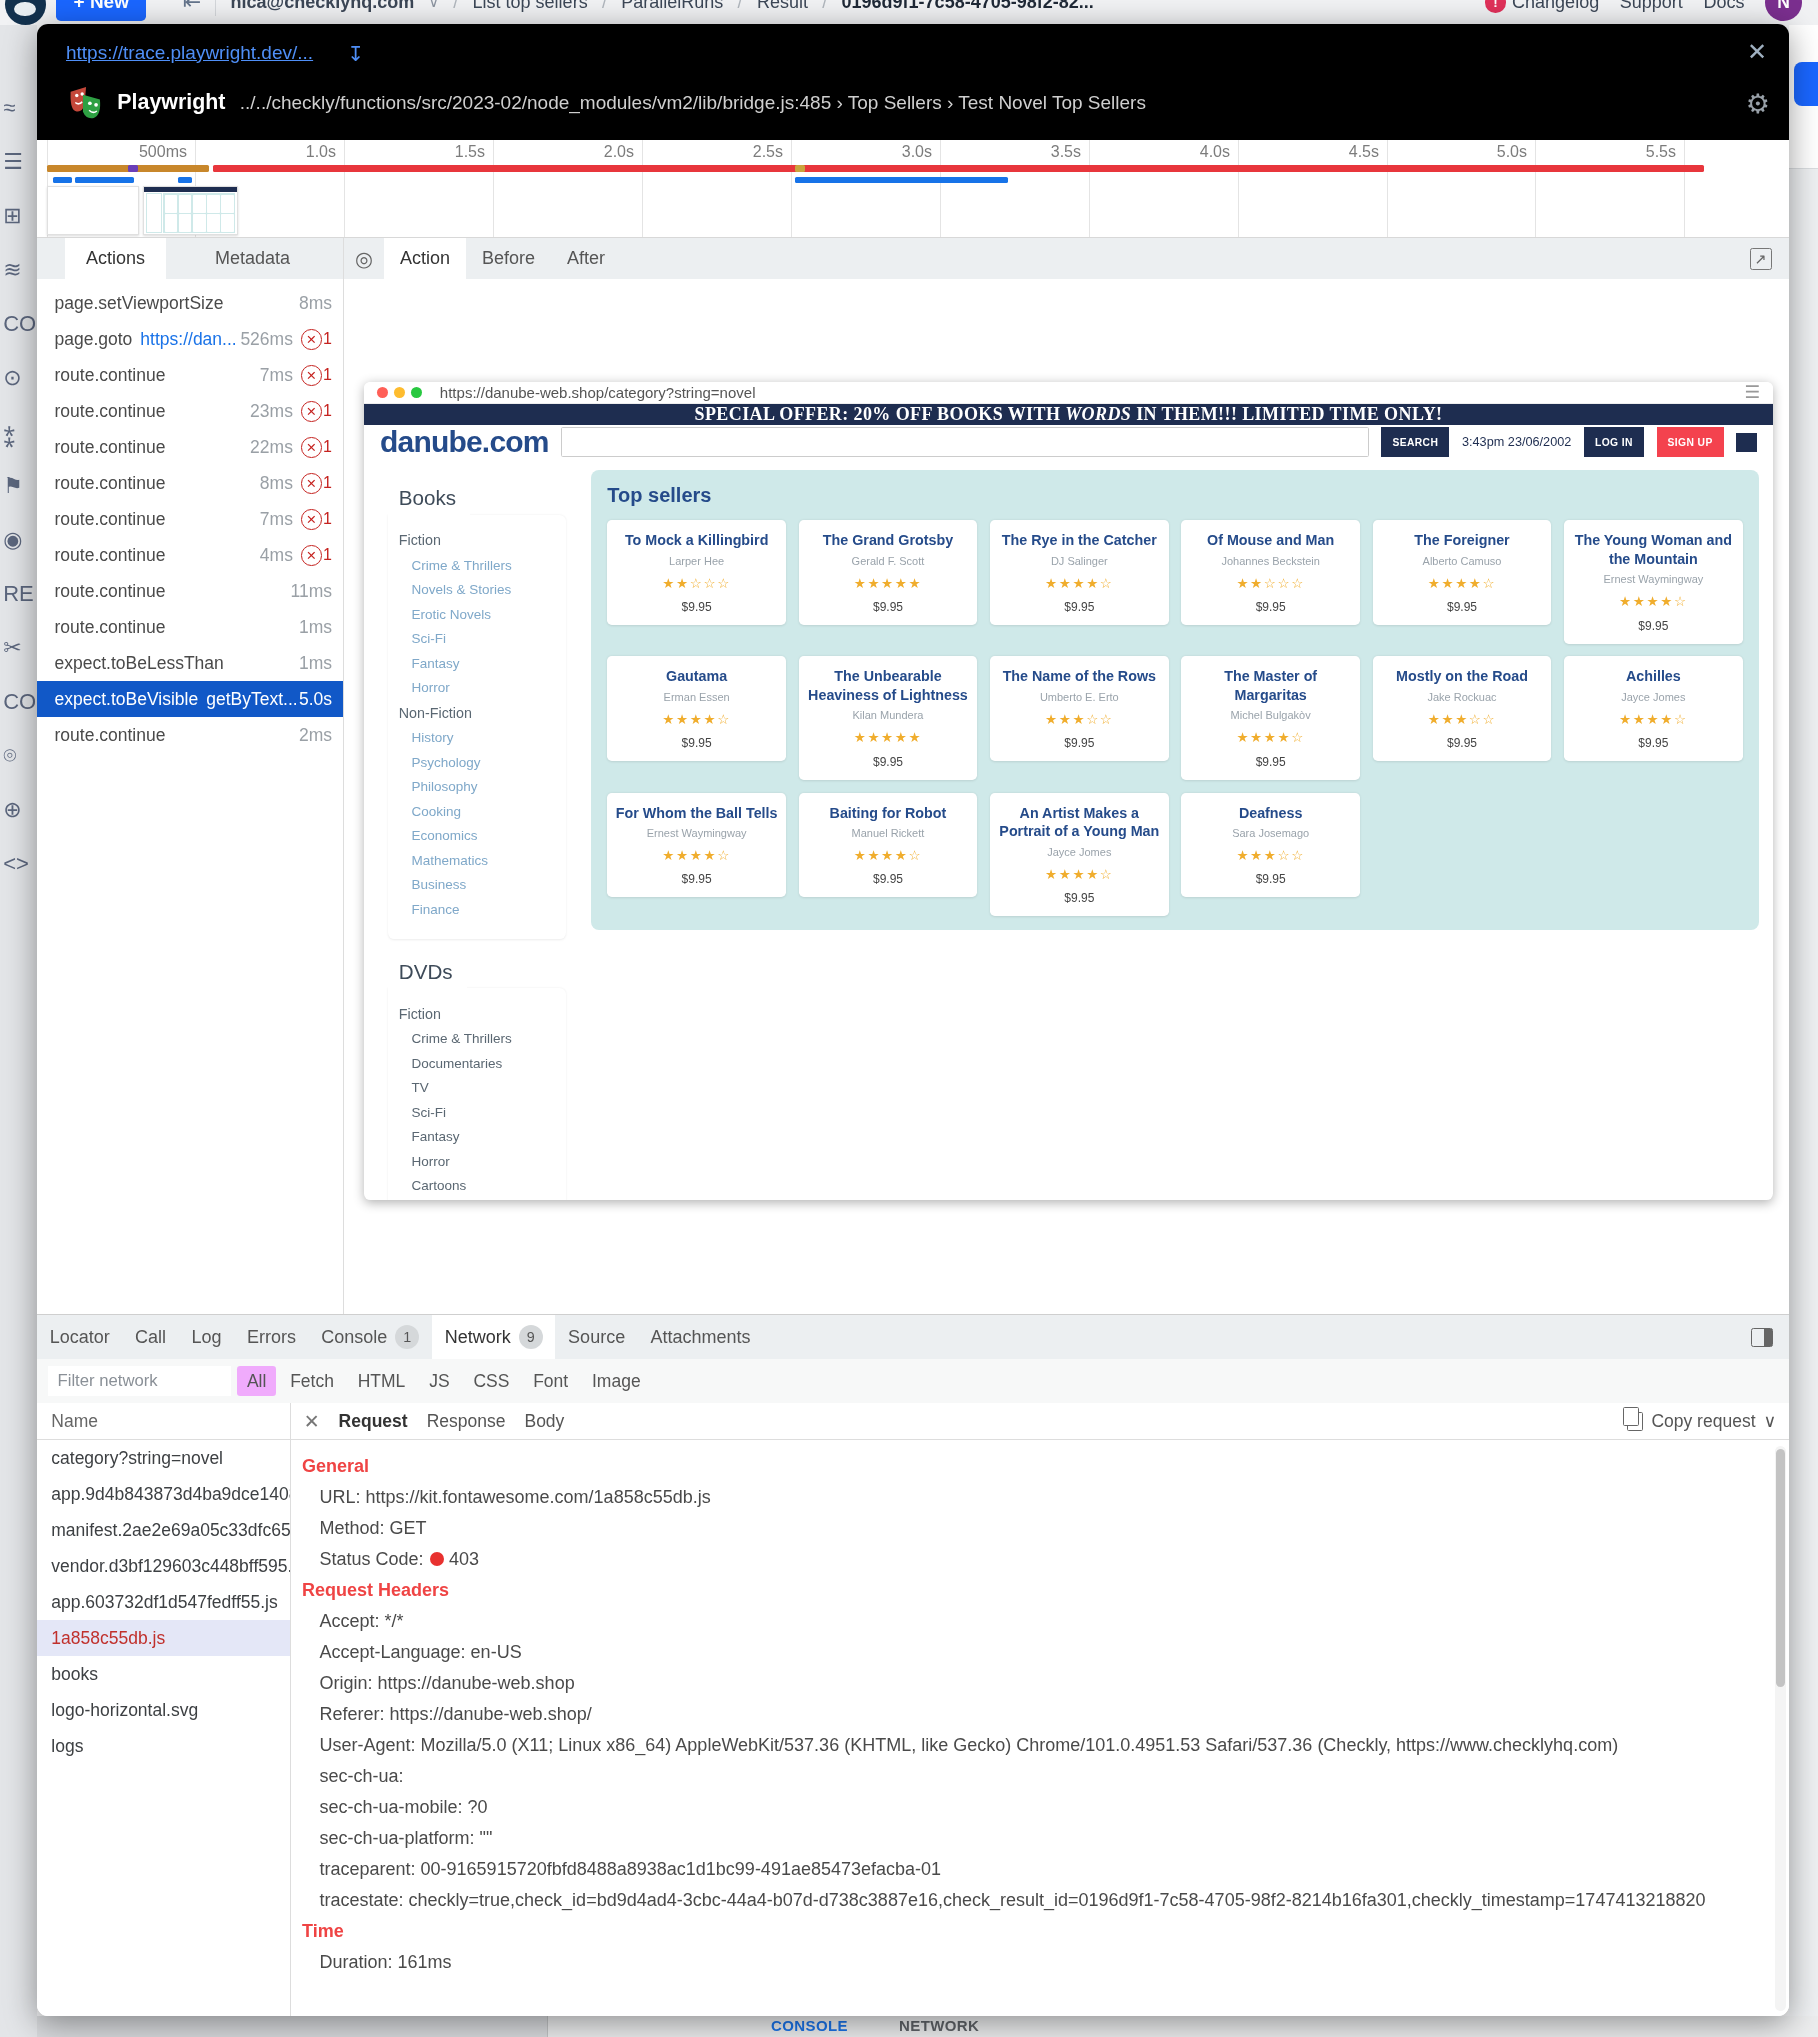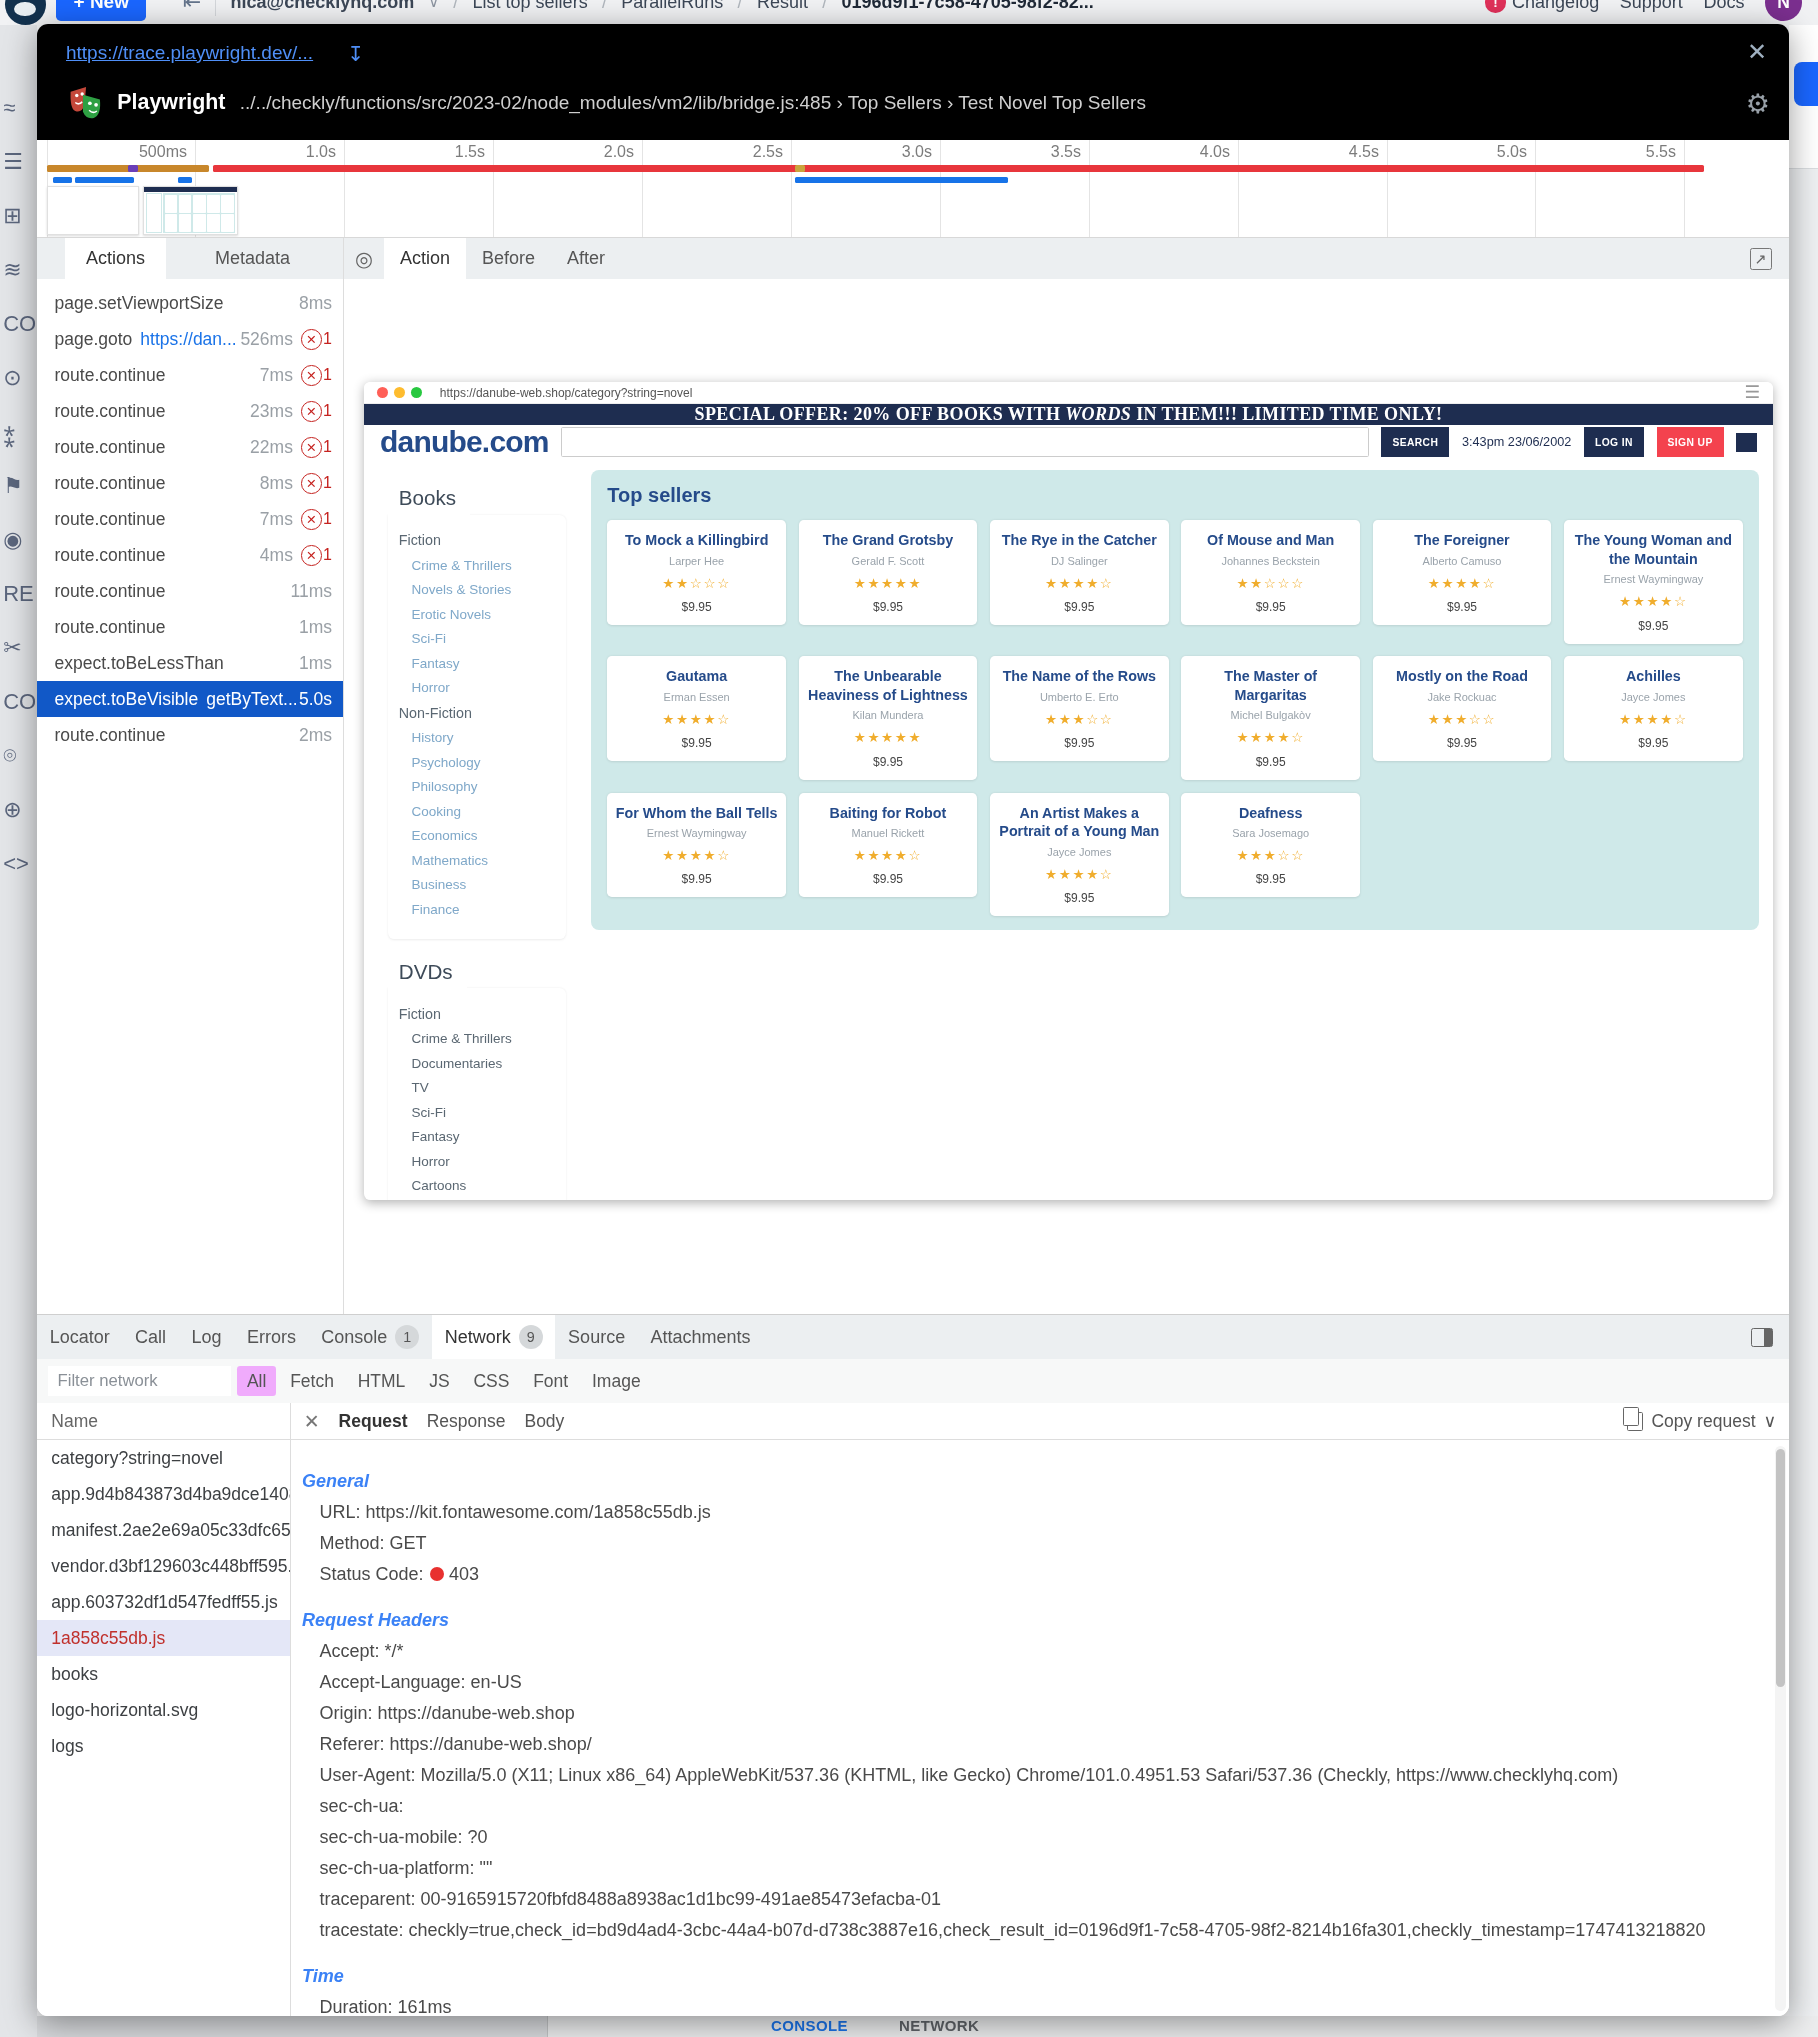--- a/index.html
+++ b/index.html
@@ -81,21 +81,21 @@
   .snap-tabbar .tab { padding:0 16px; display:flex; align-items:center;}
   .snap-tabbar .tab.active { background:#fff; color:#333;}
   .snap-tabbar .ext { margin-left:auto; display:flex; align-items:center; padding:0 17.5px; color:#666; font-size:20.6px;}
   .ext-box { width:22px; height:22px; border:1.6px solid #777; border-radius:2.4px; display:flex; align-items:center; justify-content:center; font-size:14.3px;}
 
   
   #browser { margin:103px 16px 0 20px; width:1409px; height:818px; background:#fff; border-radius:6.4px;
     box-shadow:0 2.4px 11px rgba(0,0,0,.3); overflow:hidden; display:flex; flex-direction:column;}
   #b-chrome { height:32px; display:flex; align-items:center; padding:0 12.7px; gap:6.4px; background:#fff; border-bottom:0.8px solid #eee;}
   .light { width:11px; height:11px; border-radius:50%;}
-  #b-url { margin-left:11px; font-size:12px; color:#555;}
+  #b-url { margin-left:11px; font-size:15px; color:#555;}
   #b-menu { margin-left:auto; color:#999; font-size:17.5px;}
   #b-banner { height:37px; background:#1e2d50; color:#fff; display:flex; align-items:center; justify-content:center;
     font-family:"Liberation Serif", serif; font-weight:bold; font-size:18px; letter-spacing:0.4px;}
   #b-header { height:54px; display:flex; align-items:center; padding:0 16px; gap:12.7px;}
   #b-logo { font-size:30px; font-weight:bold; color:#254b8a; letter-spacing:-0.8px;}
   #b-search { flex:1; height:30px; border:0.8px solid #ccc; border-radius:1.6px; font-size:12.7px; padding:0 8px; color:#333;}
   .b-btn { height:30px; border:none; color:#fff; font-size:10.3px; font-weight:bold; padding:0 11px; letter-spacing:0.4px;}
   .b-navy { background:#1e2d50;}
   .b-red { background:#f4424e;}
   #b-time { font-size:12.7px; color:#1e2d50; white-space:nowrap;}
@@ -139,21 +139,21 @@
   .net-row { height:36px; display:flex; align-items:center; padding:0 3.2px 0 14.3px; color:#3d4043; white-space:nowrap; overflow:hidden;}
   .net-row.selected { background:#e4e7f7; color:#c0302c;}
   #detail-col { flex:1; position:relative; overflow:hidden; display:flex; flex-direction:column;}
   #detail-head { height:37px; border-bottom:0.8px solid #ddd; display:flex; align-items:center; gap:19px; padding:0 12.7px; font-size:17.5px; color:#555; flex:none;}
   #detail-head .x { font-size:19px; color:#777;}
   #detail-head .dt.active { font-weight:bold; color:#333;}
   #copy-req { margin-left:auto; display:flex; align-items:center; gap:8px; color:#555;}
   .copy-ico { width:16px; height:19px; border:1.6px solid #666; border-radius:1.6px; position:relative;}
   .copy-ico:before { content:""; position:absolute; left:-5.6px; top:-5.6px; width:14.3px; height:17.5px; border:1.6px solid #666; border-radius:1.6px; background:#fff;}
   #detail-body { padding:11px 32px 0 11px; font-size:18px; color:#4a4a4a; line-height:31px; overflow:hidden;}
-  .sec-h { font-weight:bold; color:#3b82f6; margin-top:15px;font-style:italic;}
+  .sec-h { font-weight:bold; color:#ef4444; margin-top:0;}
   .d-line { padding-left:17.5px; white-space:nowrap; overflow:hidden;}
   .red-dot { display:inline-block; width:14.3px; height:14.3px; border-radius:50%; background:#e8312f; margin:0 4.8px -0.8px 6.4px;}
   #scrollbar { position:absolute; right:3.2px; top:43px; bottom:6.4px; width:11px; background:#f4f4f4; border-radius:5.6px;}
   #scroll-thumb { position:absolute; left:0.8px; right:0.8px; top:3.2px; height:238px; background:#c3c3c3; border-radius:4.8px;}
 
   
   #footer { position:absolute; left:37px; right:0; bottom:0; height:20.6px; background:#ecedee; z-index:1;}
   #footer .dark-seg { position:absolute; left:0; top:0; bottom:0; width:511px; background:#d8dadd; border-right:0.8px solid #c2c4c6;}
   #footer .ftab { position:absolute; top:0.8px; font-size:15px; font-weight:bold; letter-spacing:0.4px;}
   #footer .ftab.console { left:734px; color:#1a73e8;}

